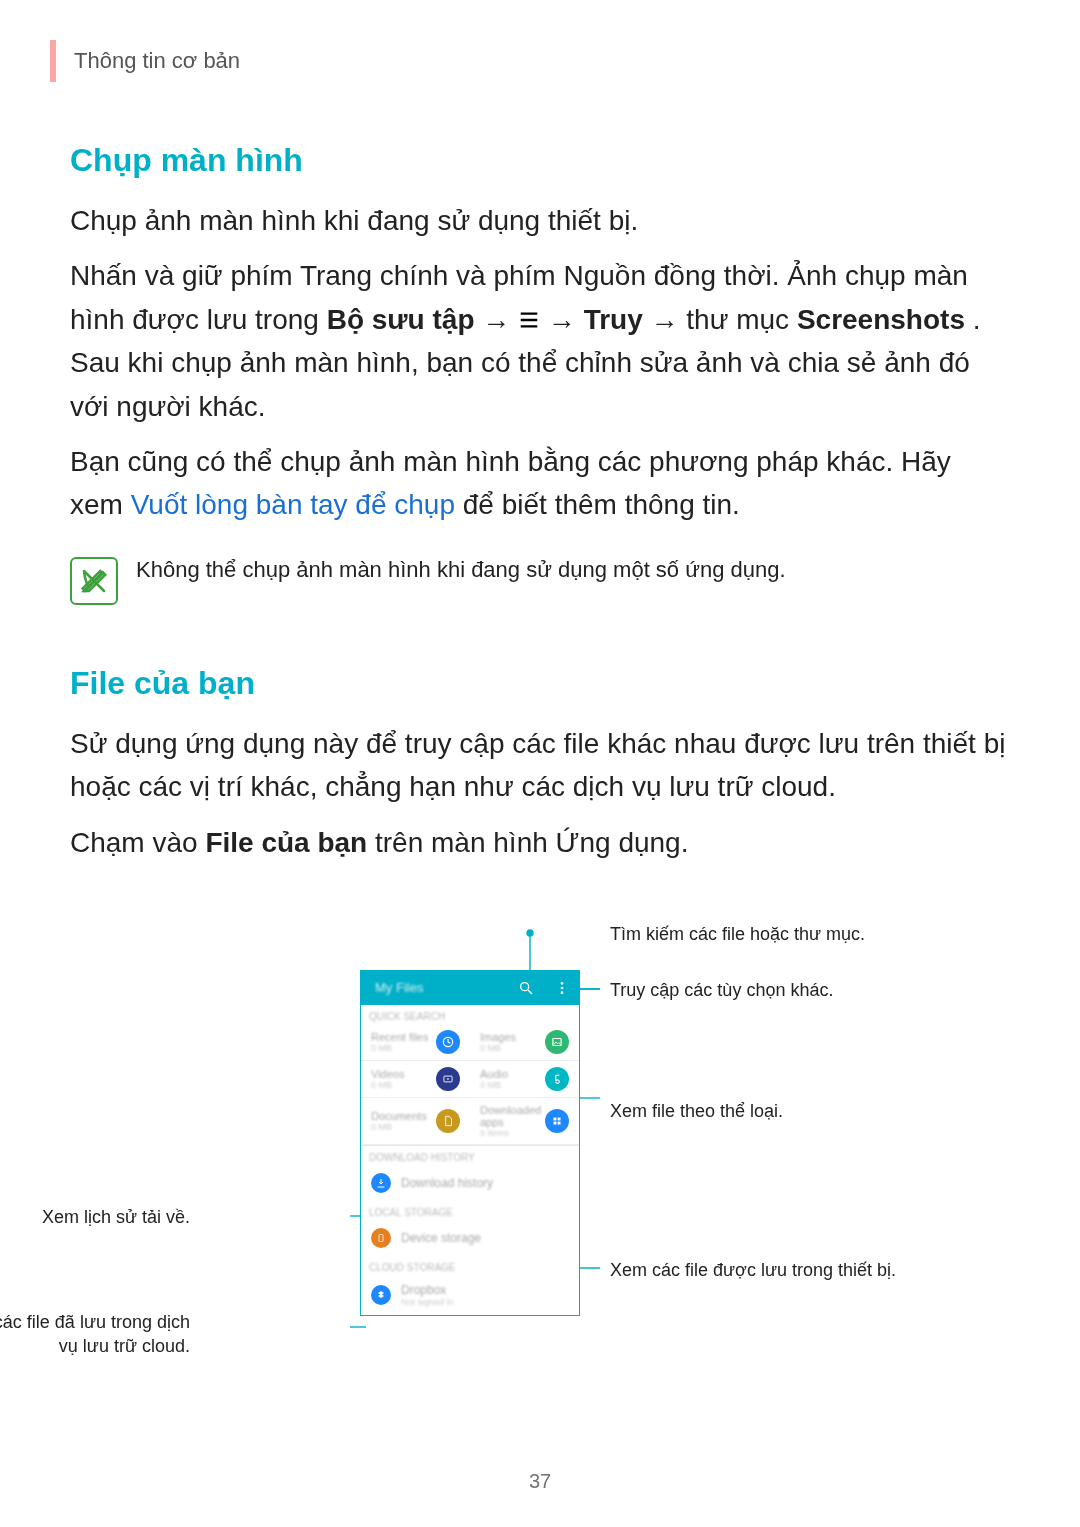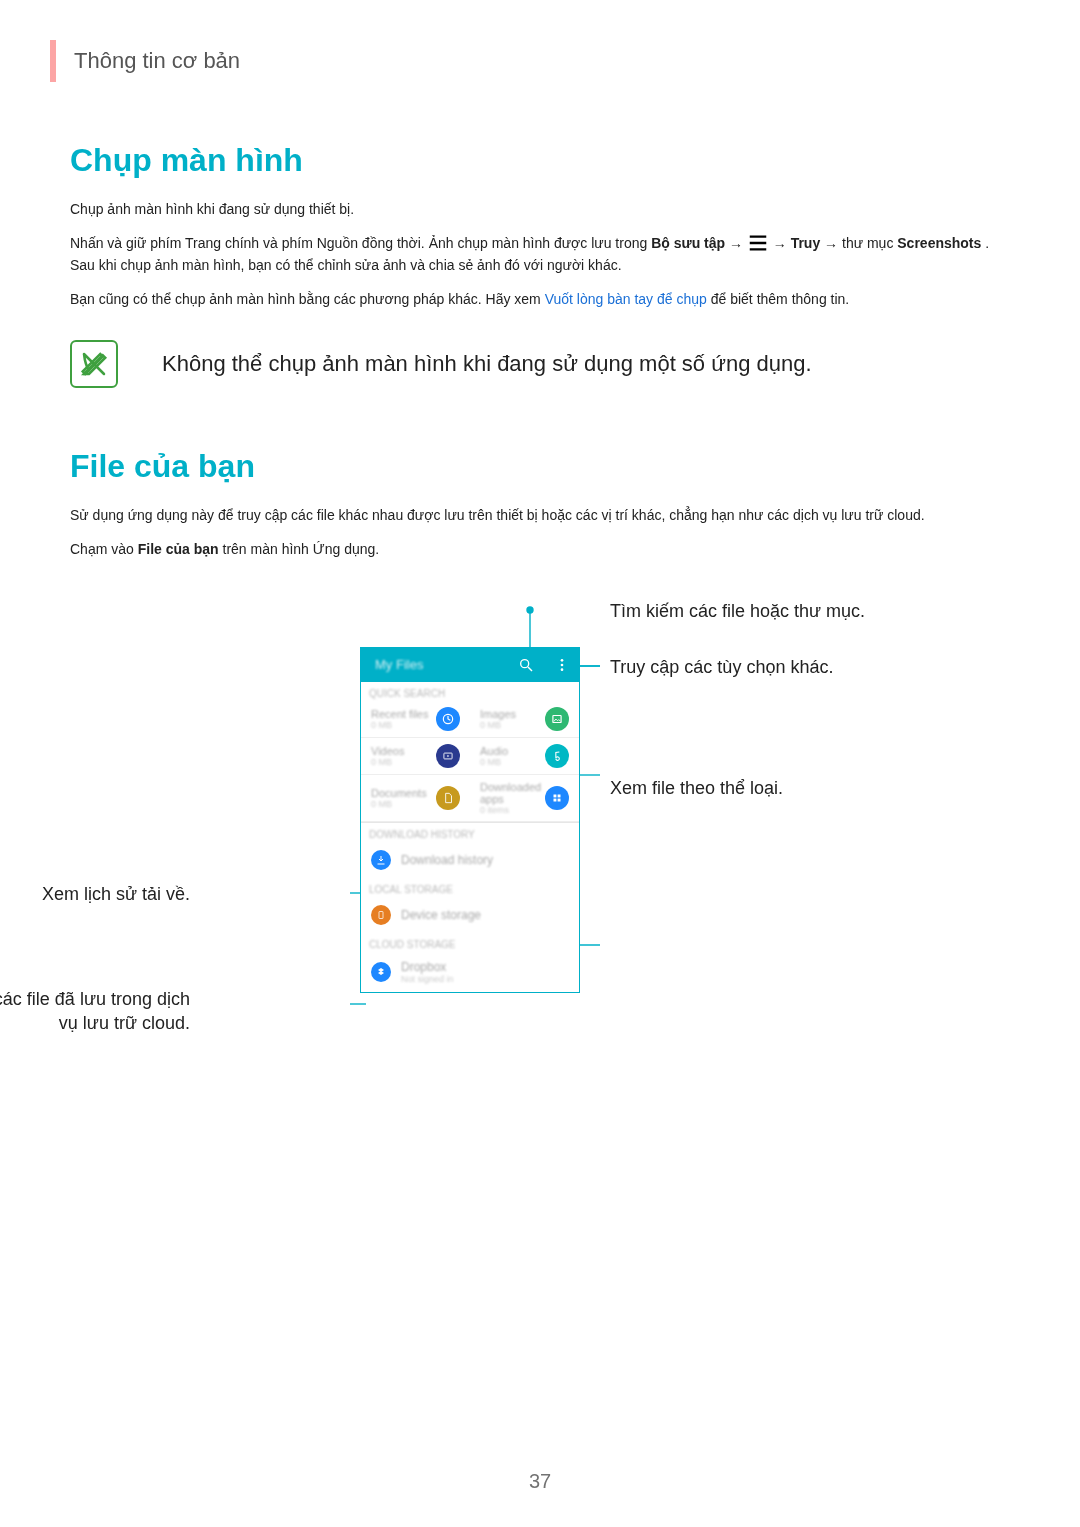--- a/index.html
+++ b/index.html
@@ -27,56 +27,56 @@
     margin-bottom: 60px;
   }
   
   h1.section-title {
     color: #00b0c8;
     font-size: 32px;
     font-weight: bold;
     margin-bottom: 20px;
   }
   p.body {
-    font-size: 14px;
+    font-size: 28px;
     line-height: 1.55;
     color: #222;
     margin-bottom: 12px;
   }
   .bold { font-weight: bold; }
   .link { color: #1a6fd6; }
   .menu-glyph {
     display: inline-block;
     width: 22px;
     vertical-align: middle;
     position: relative;
     top: -1px;
   }
   .menu-glyph svg { display:block; }
   
   .note-row {
     display: flex;
-    align-items: center;
-    gap: 44px;
+    align-items: flex-start;
+    gap: 18px;
     margin-top: 30px;
     margin-bottom: 60px;
   }
   .note-icon {
     width: 48px; height: 48px;
     border: 2px solid #3fa03f;
     border-radius: 6px;
     display: flex; align-items: center; justify-content: center;
     flex: none;
   }
   .note-text { font-size: 22px; color: #222; }
 
   
   .figure-area {
     position: relative;
-    margin-top: 36px;
+    margin-top: 56px;
     height: 500px;
   }
   .phone {
     position: absolute;
     left: 290px;
     top: 50px;
     width: 220px;
     border: 1.5px solid #00b0c8;
     background: #fff;
   }
@@ -222,20 +222,21 @@
       <path d="M 475 348 L 530 348"></path>
 
       <path d="M 296 296 L 280 296"></path>
 
       <path d="M 296 407 L 280 407"></path>
     </svg>
 
     <div class="callout" style="left:540px; top:2px;">Tìm kiếm các file hoặc thư mục.</div>
     <div class="callout" style="left:540px; top:58px;">Truy cập các tùy chọn khác.</div>
     <div class="callout" style="left:540px; top:179px;">Xem file theo thể loại.</div>
+    <div class="callout" style="left:540px; top:338px;">Xem các file được lưu trong thiết bị.</div>
 
     <div class="callout left" style="right:820px; left:auto; top:285px; width:260px;">Xem lịch sử tải về.</div>
     <div class="callout left" style="right:820px; left:auto; top:390px; width:260px;">Xem các file đã lưu trong dịch vụ lưu trữ cloud.</div>
 
     <div class="phone">
       <div class="phone-header">
         <div class="phone-title">My Files</div>
         <div class="hicon">
           <svg viewBox="0 0 24 24" width="16" height="16">
               <circle cx="10" cy="10" r="6" stroke="#fff" stroke-width="2" fill="none"></circle>

